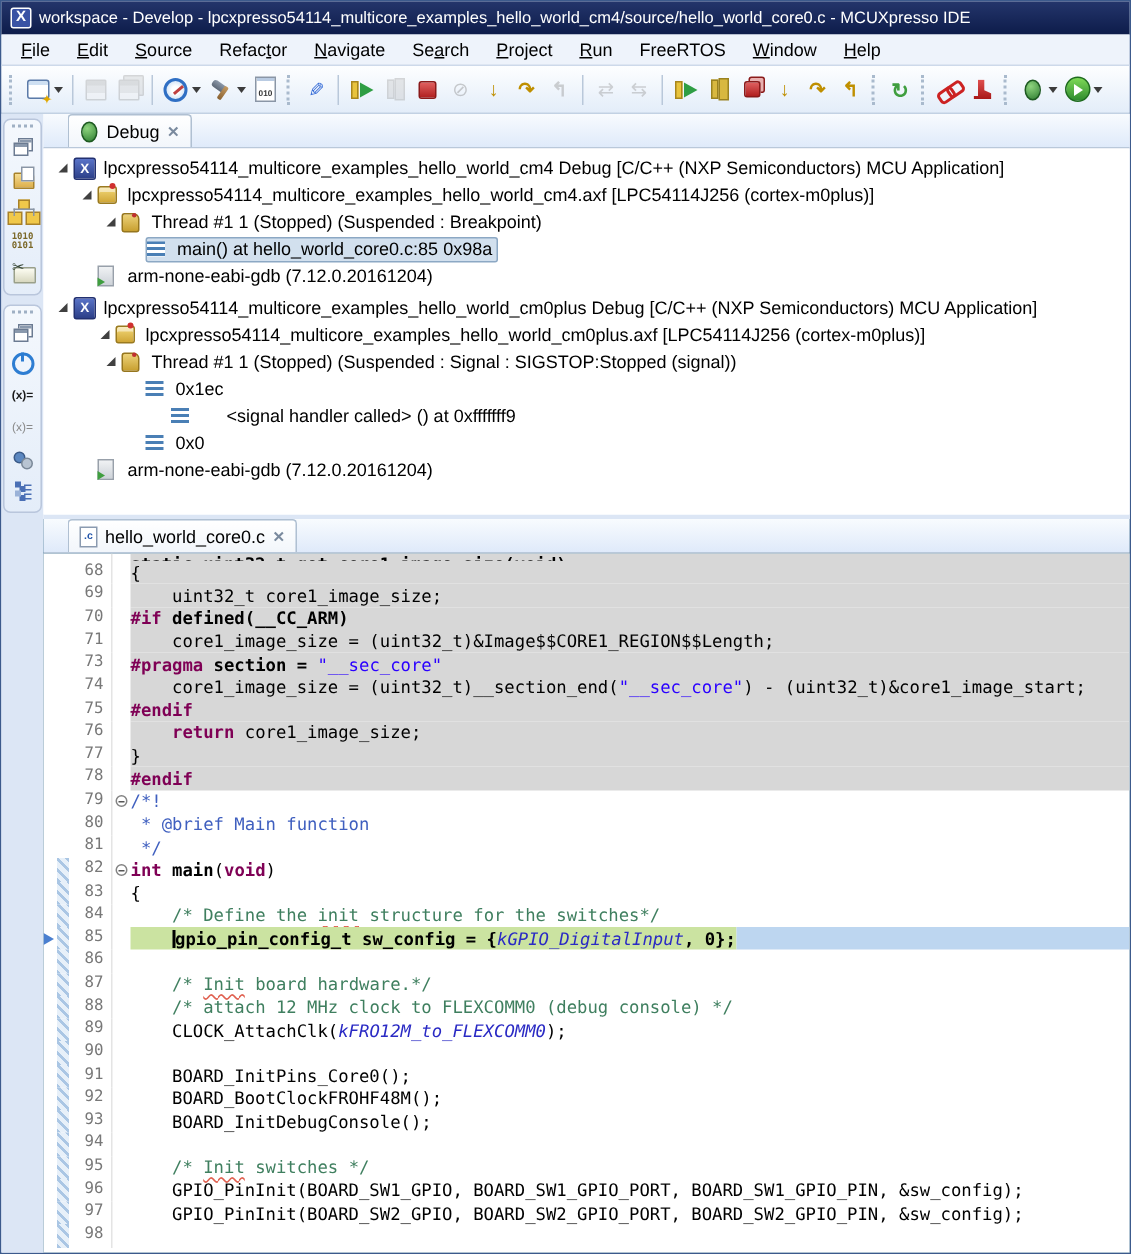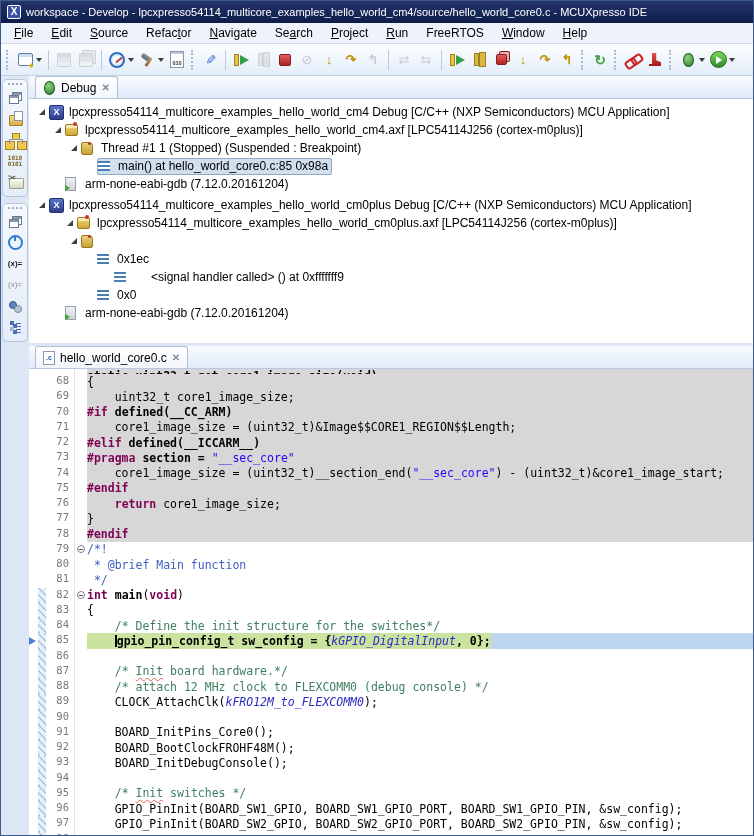--- a/index.html
+++ b/index.html
@@ -121,21 +121,21 @@
     border:1px solid #7a8898; position:absolute; left:10px; top:10px; }
   .si-outline-icon::before { content:""; width:4px; height:4px; background:#4a6fb5; position:absolute; left:6px; top:5px;
     box-shadow:0 6px 0 #9ab2d8, 3px 3px 0 #4a6fb5, 3px 9px 0 #4a6fb5; }
   .si-outline-icon::after { content:""; width:5px; height:1px; background:#4a6fb5; position:absolute; left:12px; top:7px;
     box-shadow:0 3px 0 #4a6fb5, 0 6px 0 #4a6fb5, 0 9px 0 #4a6fb5; }
 
   .content { flex:1; display:flex; flex-direction:column; min-width:0; }
 
   
   .tabrow { height:23px; background:linear-gradient(#f8fbfe,#dfeafa); border-bottom:1px solid #b9c8da;
-    display:flex; align-items:flex-end; padding-left:6px; flex:0 0 auto; }
+    display:flex; align-items:flex-end; padding-left:16px; flex:0 0 auto; }
   .tab { height:22px; background:linear-gradient(#fff,#f2f6fb); border:1px solid #b0c0d2; border-bottom:none;
     border-radius:3px 3px 0 0; display:flex; align-items:center; padding:0 7px; gap:5px; }
   .tab-label { color:#000; }
   .close-x { color:#7a8a9e; font-size:10px; font-weight:bold; cursor:default; }
 
   
   .debug-panel { height:270px; flex:0 0 auto; display:flex; flex-direction:column;
     border-bottom:3px solid #dce6f5; background:#fff; }
   .debug-body { flex:1; background:#fff; overflow:hidden; padding-top:4px; }
   .trow { height:18px; display:flex; align-items:center; white-space:nowrap; cursor:default; }
@@ -397,20 +397,21 @@
                 <span class="tw-arrow"></span>
               </span>
               <span class="tic ti-chip-icon"></span>
               <span class="ttext">lpcxpresso54114_multicore_examples_hello_world_cm0plus.axf [LPC54114J256 (cortex-m0plus)]</span>
             </div>
             <div class="trow" style="padding-left: 38px;">
               <span class="tw">
                 <span class="tw-arrow"></span>
               </span>
               <span class="tic ti-thread-icon"></span>
+              <span class="ttext">Thread #1 1 (Stopped) (Suspended : Signal : SIGSTOP:Stopped (signal))</span>
             </div>
             <div class="trow" style="padding-left: 54px;">
               <span class="tw"></span>
               <span class="tic ti-frame-icon"></span>
               <span class="ttext">0x1ec</span>
             </div>
             <div class="trow" style="padding-left: 54px; gap: 17px;">
               <span class="tw"></span>
               <span class="tic ti-frame-icon"></span>
               <span class="ttext">&lt;signal handler called&gt; () at 0xfffffff9</span>
@@ -435,21 +436,20 @@
             <span class="tab-label">hello_world_core0.c</span>
             <span class="close-x">✕</span>
           </div>
         </div>
         <div class="code-area" id="codearea">
             <div class="crow partial"><span class="ann"></span><span class="hatchcell"></span><span class="lnum"></span><span class="foldcol"></span><span class="codecell gray"><span class="s-b">static uint32_t get_core1_image_size(void)</span></span></div>
             <div class="crow"><span class="ann"></span><span class="hatchcell"></span><span class="lnum">68</span><span class="foldcol"></span><span class="codecell gray"><span class="s-p">{</span></span></div>
             <div class="crow"><span class="ann"></span><span class="hatchcell"></span><span class="lnum">69</span><span class="foldcol"></span><span class="codecell gray"><span class="s-p">    uint32_t core1_image_size;</span></span></div>
             <div class="crow"><span class="ann"></span><span class="hatchcell"></span><span class="lnum">70</span><span class="foldcol"></span><span class="codecell gray"><span class="s-pp">#if</span><span class="s-ppb"> defined(__CC_ARM)</span></span></div>
             <div class="crow"><span class="ann"></span><span class="hatchcell"></span><span class="lnum">71</span><span class="foldcol"></span><span class="codecell gray"><span class="s-p">    core1_image_size = (uint32_t)&amp;Image$$CORE1_REGION$$Length;</span></span></div>
-            <div class="crow"><span class="ann"></span><span class="hatchcell"></span><span class="lnum">72</span><span class="foldcol"></span><span class="codecell gray"><span class="s-pp">#elif</span><span class="s-ppb"> defined(__ICCARM__)</span></span></div>
             <div class="crow"><span class="ann"></span><span class="hatchcell"></span><span class="lnum">73</span><span class="foldcol"></span><span class="codecell gray"><span class="s-pp">#pragma</span><span class="s-ppb"> section = </span><span class="s-str">"__sec_core"</span></span></div>
             <div class="crow"><span class="ann"></span><span class="hatchcell"></span><span class="lnum">74</span><span class="foldcol"></span><span class="codecell gray"><span class="s-p">    core1_image_size = (uint32_t)__section_end(</span><span class="s-str">"__sec_core"</span><span class="s-p">) - (uint32_t)&amp;core1_image_start;</span></span></div>
             <div class="crow"><span class="ann"></span><span class="hatchcell"></span><span class="lnum">75</span><span class="foldcol"></span><span class="codecell gray"><span class="s-pp">#endif</span></span></div>
             <div class="crow"><span class="ann"></span><span class="hatchcell"></span><span class="lnum">76</span><span class="foldcol"></span><span class="codecell gray"><span class="s-p">    </span><span class="s-kw">return</span><span class="s-p"> core1_image_size;</span></span></div>
             <div class="crow"><span class="ann"></span><span class="hatchcell"></span><span class="lnum">77</span><span class="foldcol"></span><span class="codecell gray"><span class="s-p">}</span></span></div>
             <div class="crow"><span class="ann"></span><span class="hatchcell"></span><span class="lnum">78</span><span class="foldcol"></span><span class="codecell gray"><span class="s-pp">#endif</span></span></div>
             <div class="crow"><span class="ann"></span><span class="hatchcell"></span><span class="lnum">79</span><span class="foldcol"><span class="foldminus"></span></span><span class="codecell"><span class="s-doc">/*!</span></span></div>
             <div class="crow"><span class="ann"></span><span class="hatchcell"></span><span class="lnum">80</span><span class="foldcol"></span><span class="codecell"><span class="s-doc"> * @brief Main function</span></span></div>
             <div class="crow"><span class="ann"></span><span class="hatchcell"></span><span class="lnum">81</span><span class="foldcol"></span><span class="codecell"><span class="s-doc"> */</span></span></div>
             <div class="crow"><span class="ann"></span><span class="hatchcell hatch-on"></span><span class="lnum">82</span><span class="foldcol"><span class="foldminus"></span></span><span class="codecell"><span class="s-kw">int</span><span class="s-p"> </span><span class="s-b">main</span><span class="s-p">(</span><span class="s-kw">void</span><span class="s-p">)</span></span></div>

